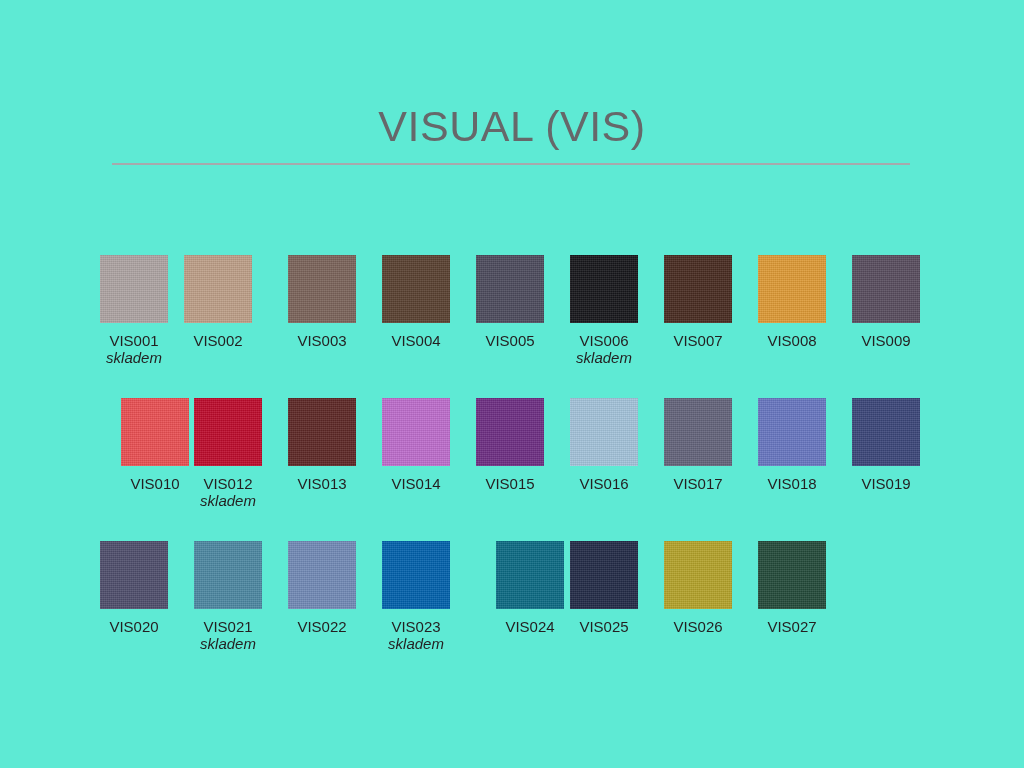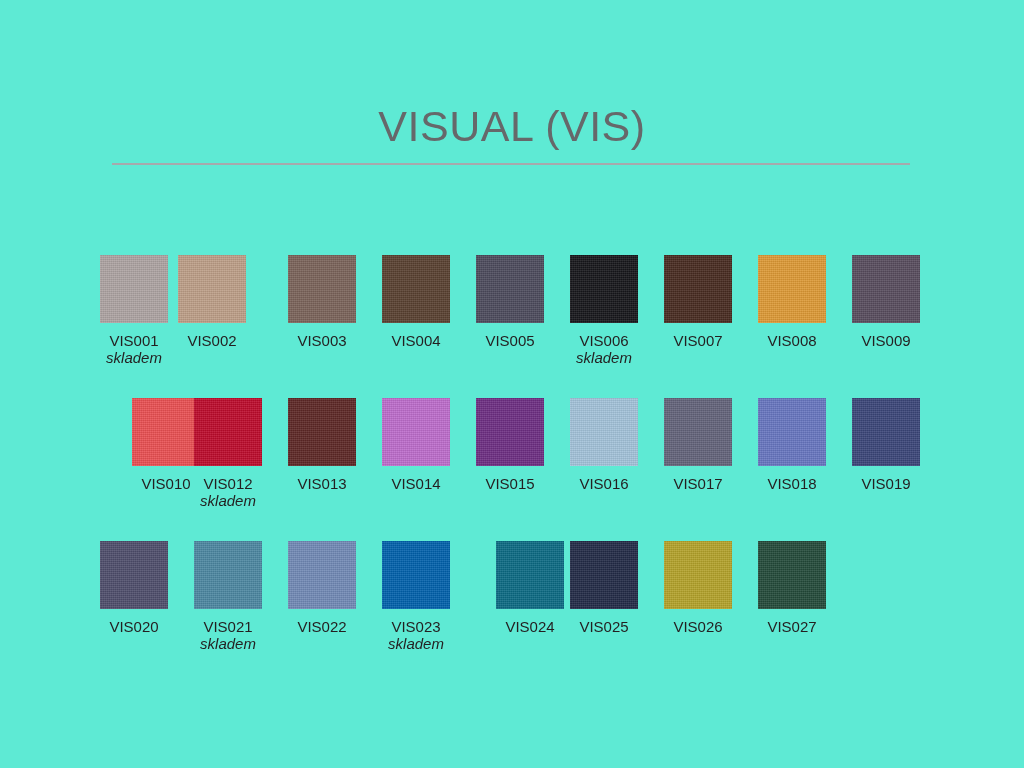--- a/index.html
+++ b/index.html
@@ -114,21 +114,21 @@
     <div class="title-rule"></div>
   </div>
 
   <div class="grid">
       <div class="swatch-row">
         <div class="swatch-cell" style="left: 0px;">
           <div class="swatch-chip" title="#ada3a2" style="background: rgb(173, 163, 162);"></div>
           <div class="swatch-code">VIS001</div>
           <div class="swatch-stock">skladem</div>
         </div>
-        <div class="swatch-cell" style="left: 78px;">
+        <div class="swatch-cell" style="left: 84px;">
           <div class="swatch-chip" title="#bd9e87" style="background: rgb(189, 158, 135);"></div>
           <div class="swatch-code">VIS002</div>
         </div>
         <div class="swatch-cell" style="left: 188px;">
           <div class="swatch-chip" title="#7a6259" style="background: rgb(122, 98, 89);"></div>
           <div class="swatch-code">VIS003</div>
         </div>
         <div class="swatch-cell" style="left: 282px;">
           <div class="swatch-chip" title="#58402f" style="background: rgb(88, 64, 47);"></div>
           <div class="swatch-code">VIS004</div>
@@ -149,21 +149,21 @@
         <div class="swatch-cell" style="left: 658px;">
           <div class="swatch-chip" title="#dd9935" style="background: rgb(221, 153, 53);"></div>
           <div class="swatch-code">VIS008</div>
         </div>
         <div class="swatch-cell" style="left: 752px;">
           <div class="swatch-chip" title="#574c5d" style="background: rgb(87, 76, 93);"></div>
           <div class="swatch-code">VIS009</div>
         </div>
       </div>
       <div class="swatch-row">
-        <div class="swatch-cell" style="left: 16px; padding-left: 16px;">
+        <div class="swatch-cell" style="left: 5px; padding-left: 16px;">
           <div class="swatch-chip" title="#e94f52" style="background: rgb(233, 79, 82);"></div>
           <div class="swatch-code">VIS010</div>
         </div>
         <div class="swatch-cell" style="left: 94px;">
           <div class="swatch-chip" title="#bd0a2b" style="background: rgb(189, 10, 43);"></div>
           <div class="swatch-code">VIS012</div>
           <div class="swatch-stock">skladem</div>
         </div>
         <div class="swatch-cell" style="left: 188px;">
           <div class="swatch-chip" title="#5d2725" style="background: rgb(93, 39, 37);"></div>

